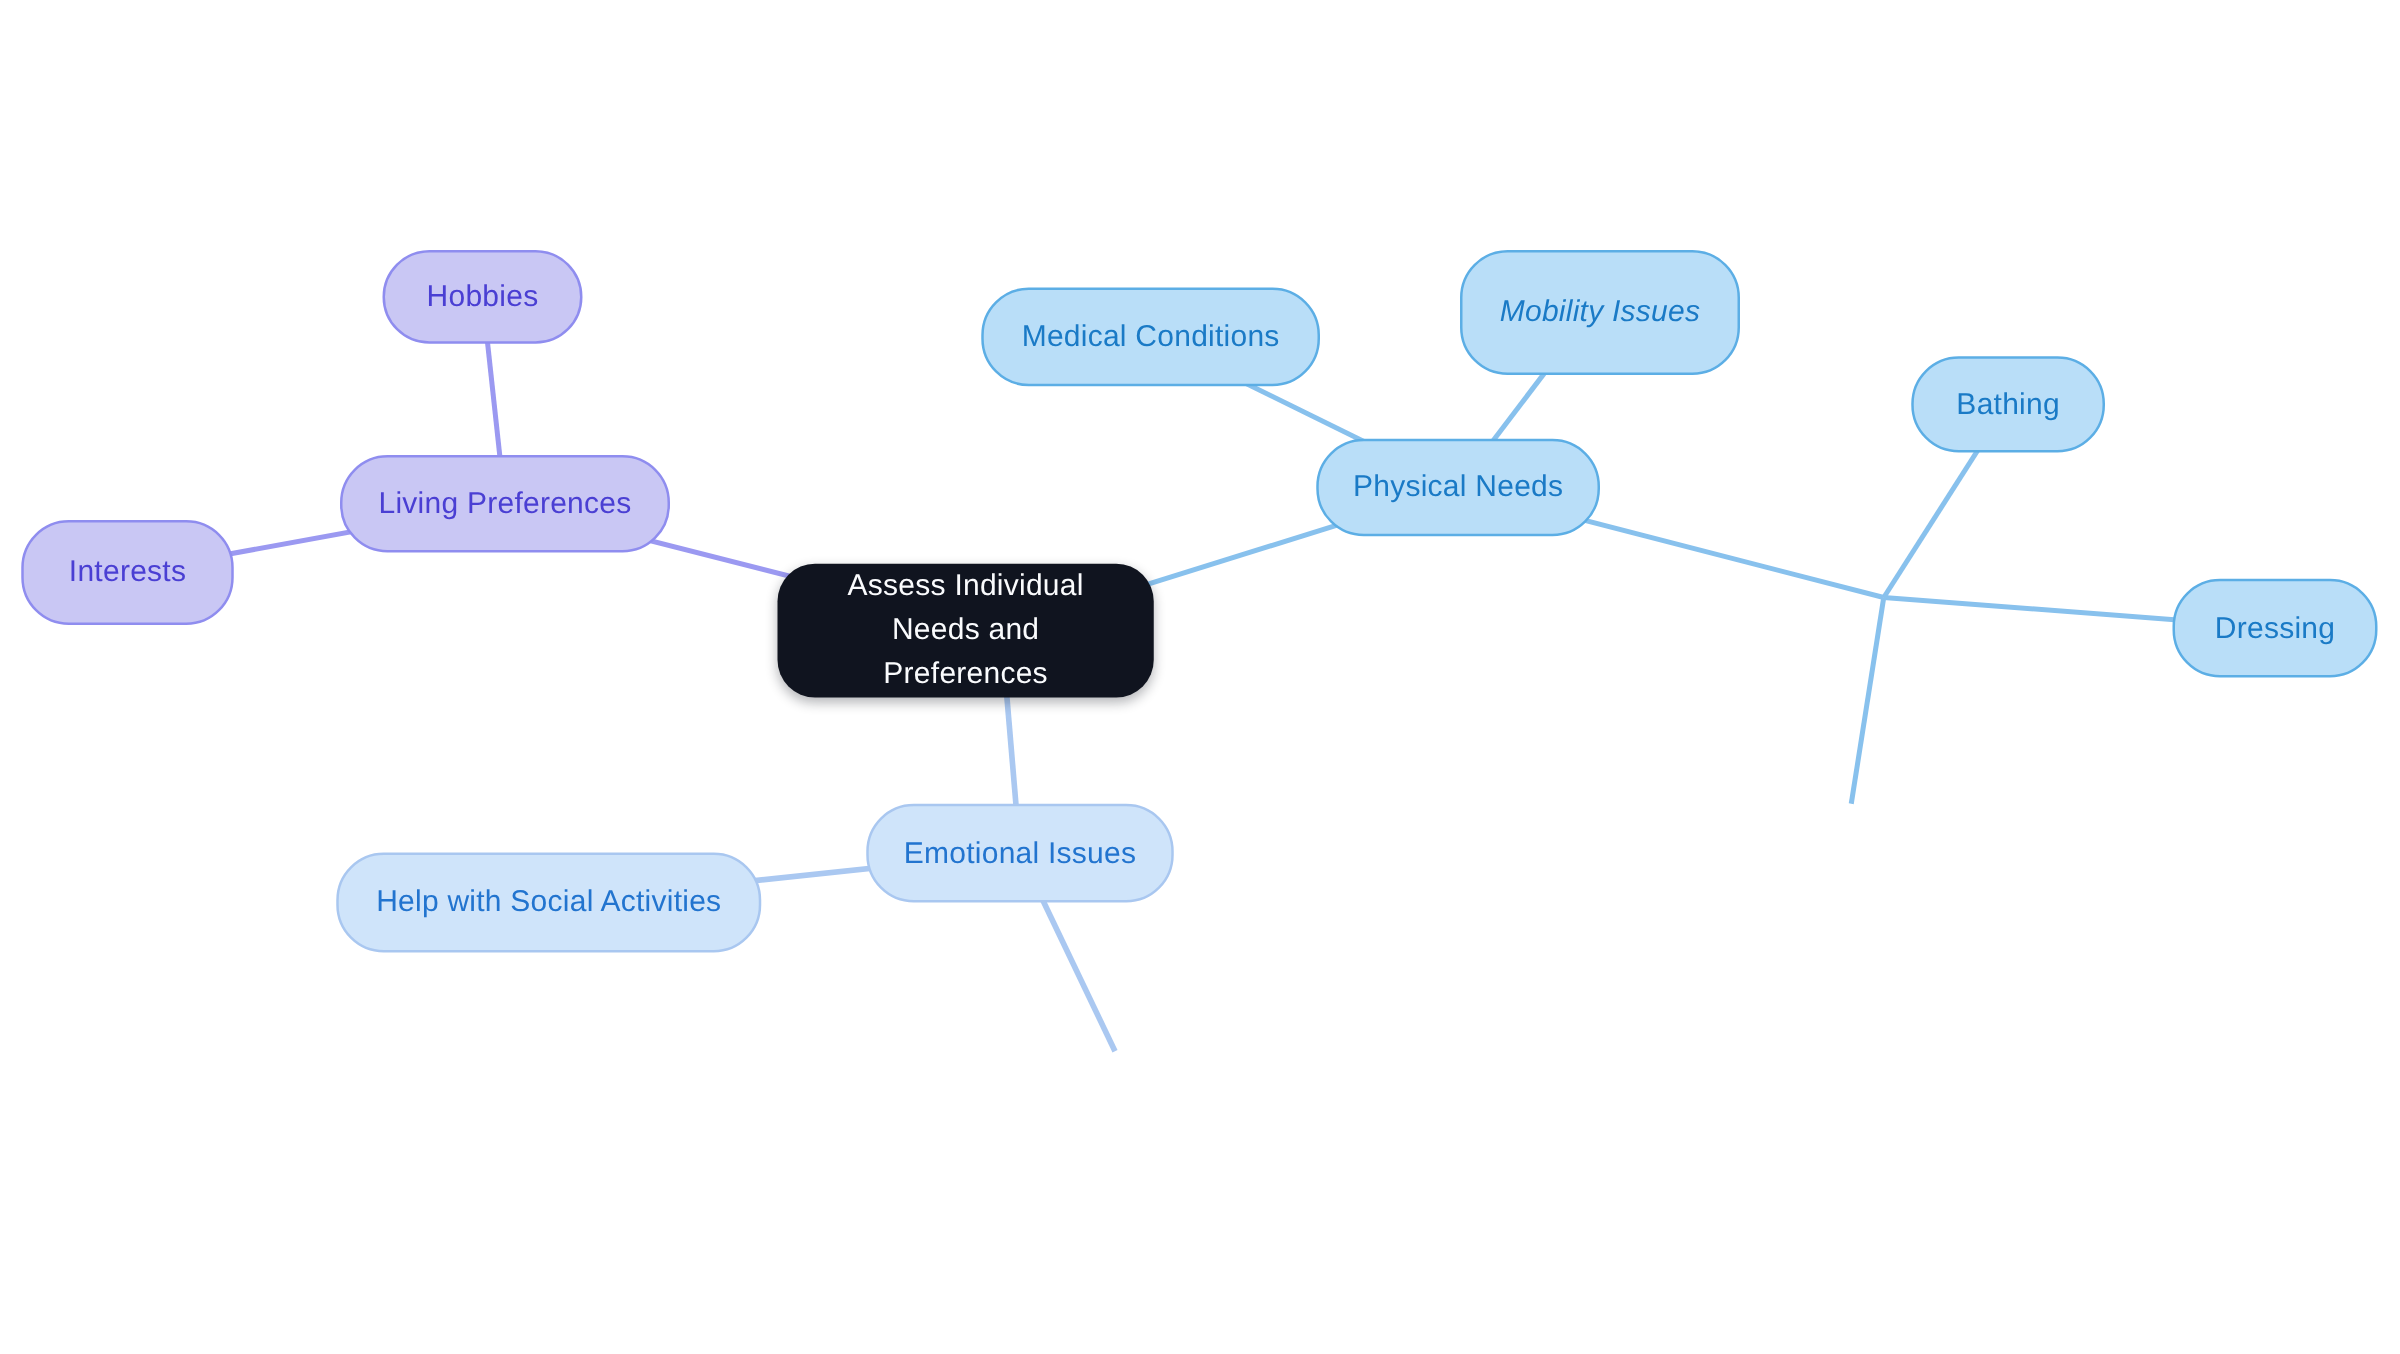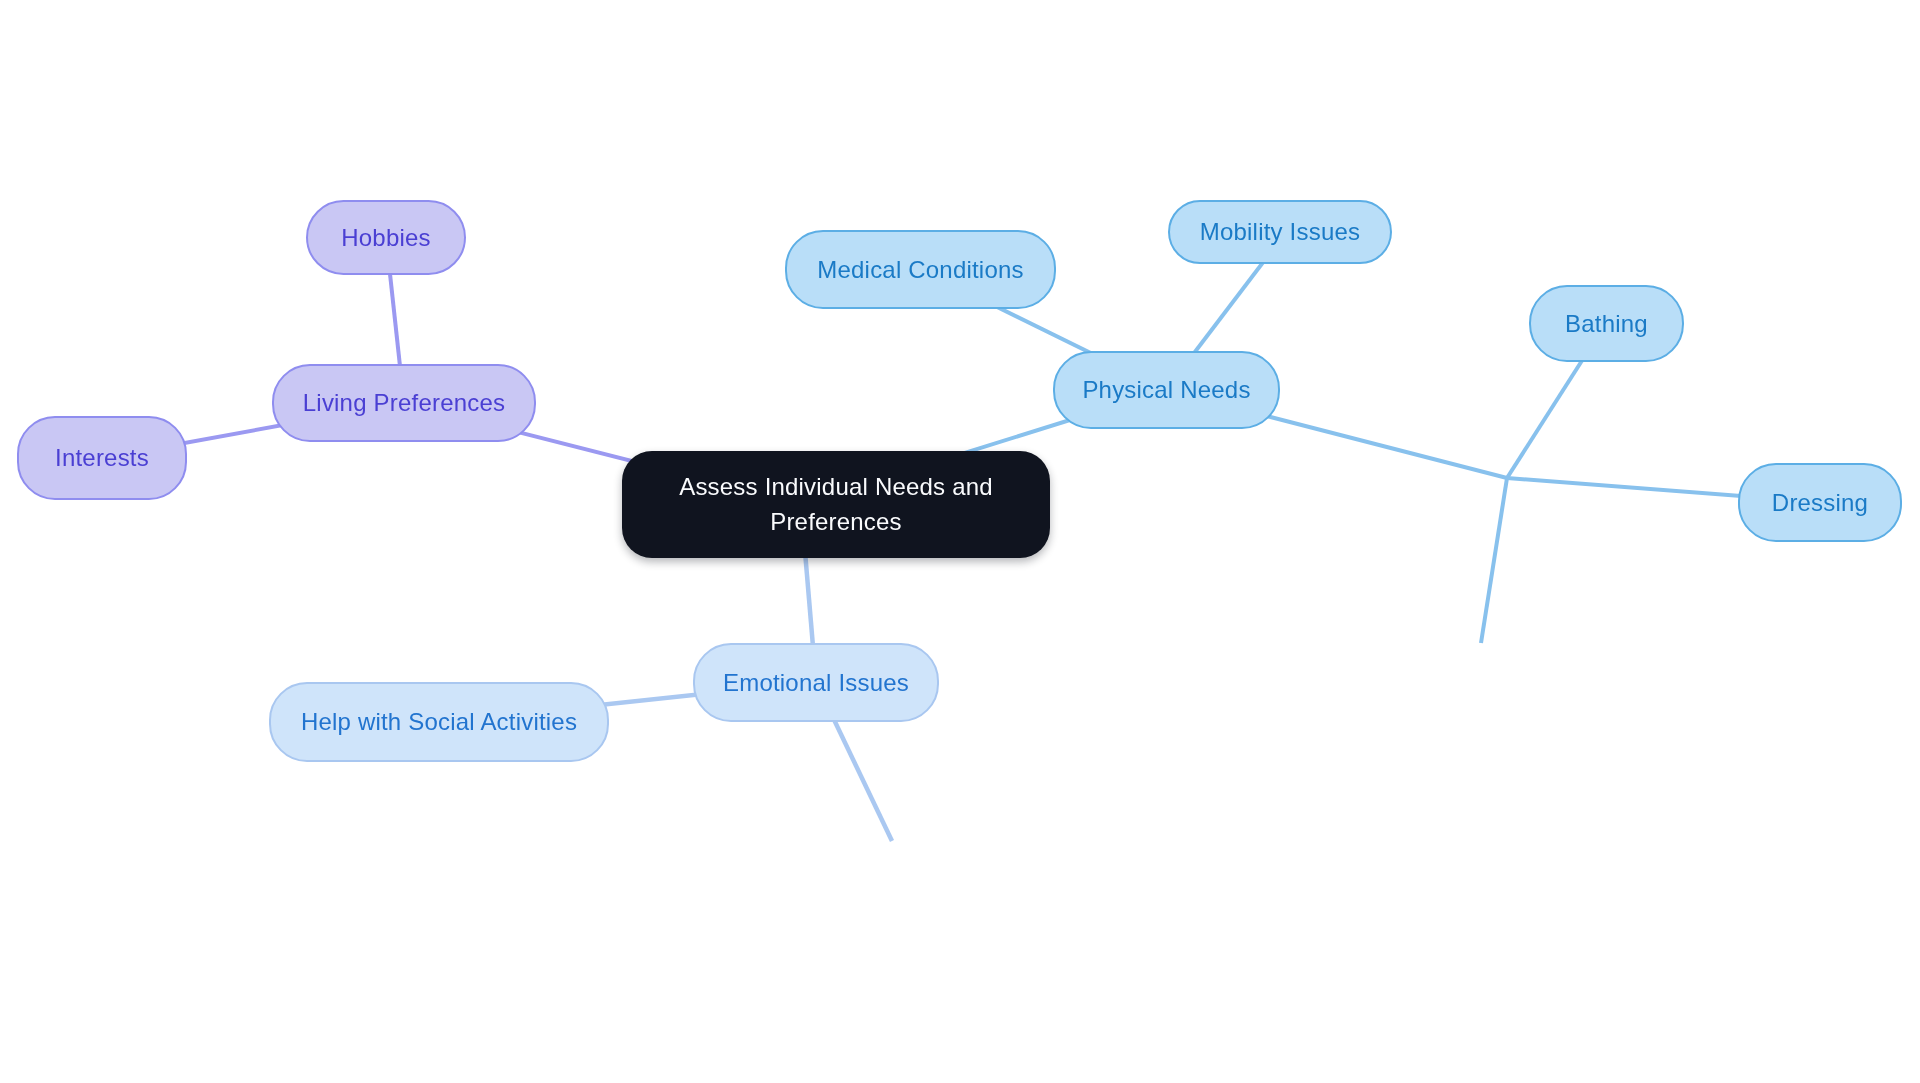--- a/index.html
+++ b/index.html
@@ -61,27 +61,27 @@
     color: var(--center-text, #fafbfd);
     border: none;
     border-radius: 30px;
     line-height: 1.45;
     padding: 0 32px;
     white-space: normal;
     box-shadow: 0 4px 9px rgba(15, 20, 30, 0.30);
   }
 
   
-  #node-center                      { left: 622px;  top: 451px; width: 428px; height: 107px; }
+  #node-center                      { left: 622px;  top: 451px; width: 301px; height: 107px; }
   #node-social-preferences         { left: 272px;  top: 364px; width: 264px; height: 78px;  }
   #node-hobbies                    { left: 306px;  top: 200px; width: 160px; height: 75px;  }
   #node-interests                  { left: 17px;   top: 416px; width: 170px; height: 84px;  }
   #node-physical-needs             { left: 1053px; top: 351px; width: 227px; height: 78px;  }
   #node-medical-conditions         { left: 785px;  top: 230px; width: 271px; height: 79px;  }
-  #node-mobility-issues            { left: 1168px; top: 200px; width: 224px; height: 64px;  }
+  #node-mobility-issues            { left: 1168px; top: 200px; width: 224px; height: 100px; font-style: italic;  }
   #node-daily-living-activities    { left: 1363px; top: 438px; width: 288px; height: 80px;  }
   #node-bathing                    { left: 1529px; top: 285px; width: 155px; height: 77px;  }
   #node-dressing                   { left: 1738px; top: 463px; width: 164px; height: 79px;  }
   #node-meal-preparation           { left: 1355px; top: 603px; width: 252px; height: 80px;  }
   #node-emotional-needs            { left: 693px;  top: 643px; width: 246px; height: 79px;  }
   #node-help-with-social-activities{ left: 269px;  top: 682px; width: 340px; height: 80px;  }
   #node-companionship              { left: 775px;  top: 802px; width: 234px; height: 78px;  }
 </style>
 </head>
 <body>

